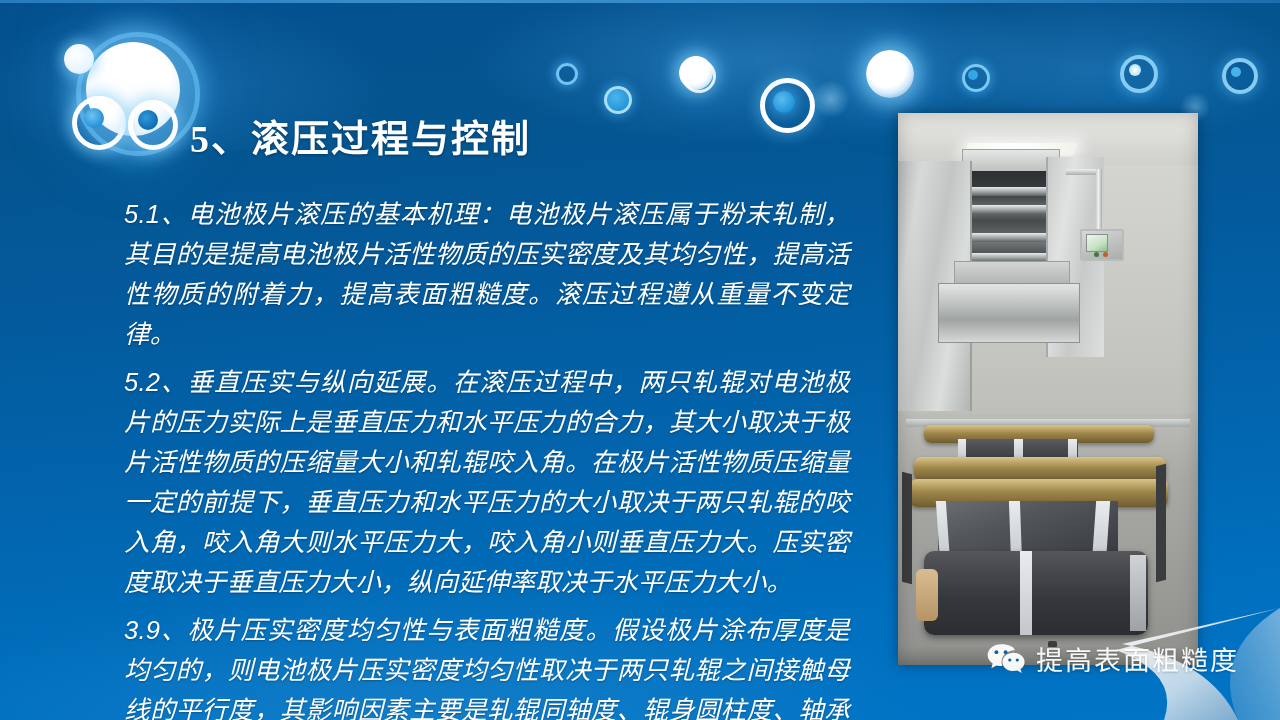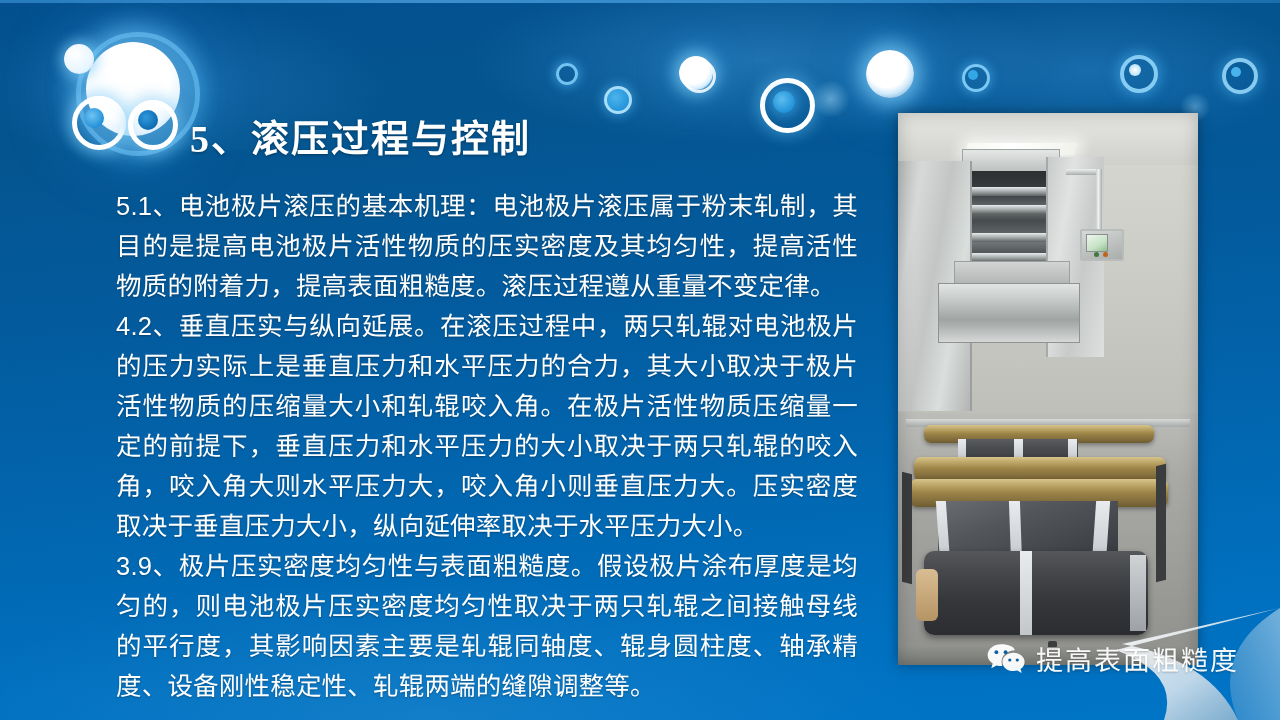--- a/index.html
+++ b/index.html
@@ -140,22 +140,23 @@
     left: 116px; top: 186px;
     width: 742px;
     color: #ffffff;
     font-size: 25.5px;
     line-height: 40px;
     letter-spacing: .2px;
     text-align: justify;
     text-shadow: 0 1px 2px rgba(0,0,0,.30);
   }
   #body p {
-    margin: 0;
+    margin: 8px;
     text-indent: 0;
+    font-style: italic;
   }
 
   
   #photo {
     position: absolute;
     left: 898px; top: 113px;
     width: 300px; height: 552px;
     overflow: hidden;
     box-shadow: 0 0 12px rgba(0,0,0,.35);
     background: #c9c9c6;
@@ -372,21 +373,21 @@
     <div class="big"></div>
     <div class="s1"></div>
     <div class="s2"></div>
     <div class="s3"></div>
   </div>
 
   <div id="title">5、滚压过程与控制</div>
 
   <div id="body">
     <p>5.1、电池极片滚压的基本机理：电池极片滚压属于粉末轧制，其目的是提高电池极片活性物质的压实密度及其均匀性，提高活性物质的附着力，提高表面粗糙度。滚压过程遵从重量不变定律。</p>
-    <p>4.2、垂直压实与纵向延展。在滚压过程中，两只轧辊对电池极片的压力实际上是垂直压力和水平压力的合力，其大小取决于极片活性物质的压缩量大小和轧辊咬入角。在极片活性物质压缩量一定的前提下，垂直压力和水平压力的大小取决于两只轧辊的咬入角，咬入角大则水平压力大，咬入角小则垂直压力大。压实密度取决于垂直压力大小，纵向延伸率取决于水平压力大小。</p>
+    <p>5.2、垂直压实与纵向延展。在滚压过程中，两只轧辊对电池极片的压力实际上是垂直压力和水平压力的合力，其大小取决于极片活性物质的压缩量大小和轧辊咬入角。在极片活性物质压缩量一定的前提下，垂直压力和水平压力的大小取决于两只轧辊的咬入角，咬入角大则水平压力大，咬入角小则垂直压力大。压实密度取决于垂直压力大小，纵向延伸率取决于水平压力大小。</p>
     <p>3.9、极片压实密度均匀性与表面粗糙度。假设极片涂布厚度是均匀的，则电池极片压实密度均匀性取决于两只轧辊之间接触母线的平行度，其影响因素主要是轧辊同轴度、辊身圆柱度、轴承精度、设备刚性稳定性、轧辊两端的缝隙调整等。</p>
   </div>
 
   <div id="photo">
     <div class="ph-inner">
       <div class="ph-wall"></div>
       <div class="ph-ceiling"></div>
       <div class="ph-lamp"></div>
 
       <div class="ph-top-hood"></div>

